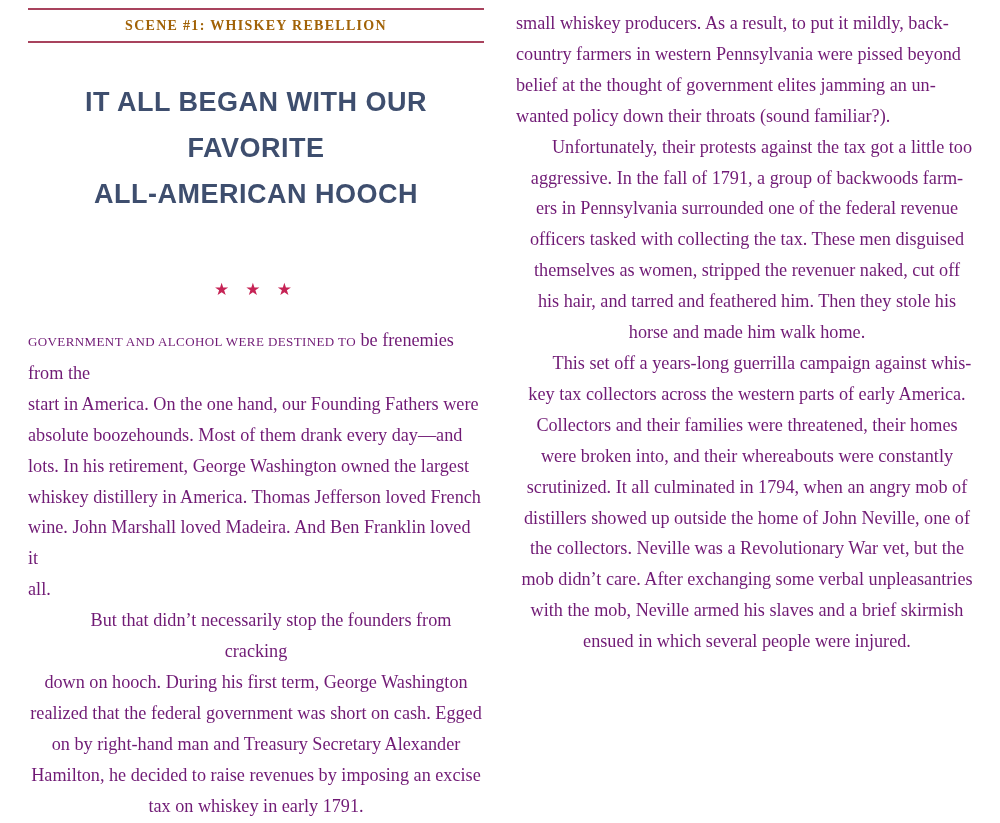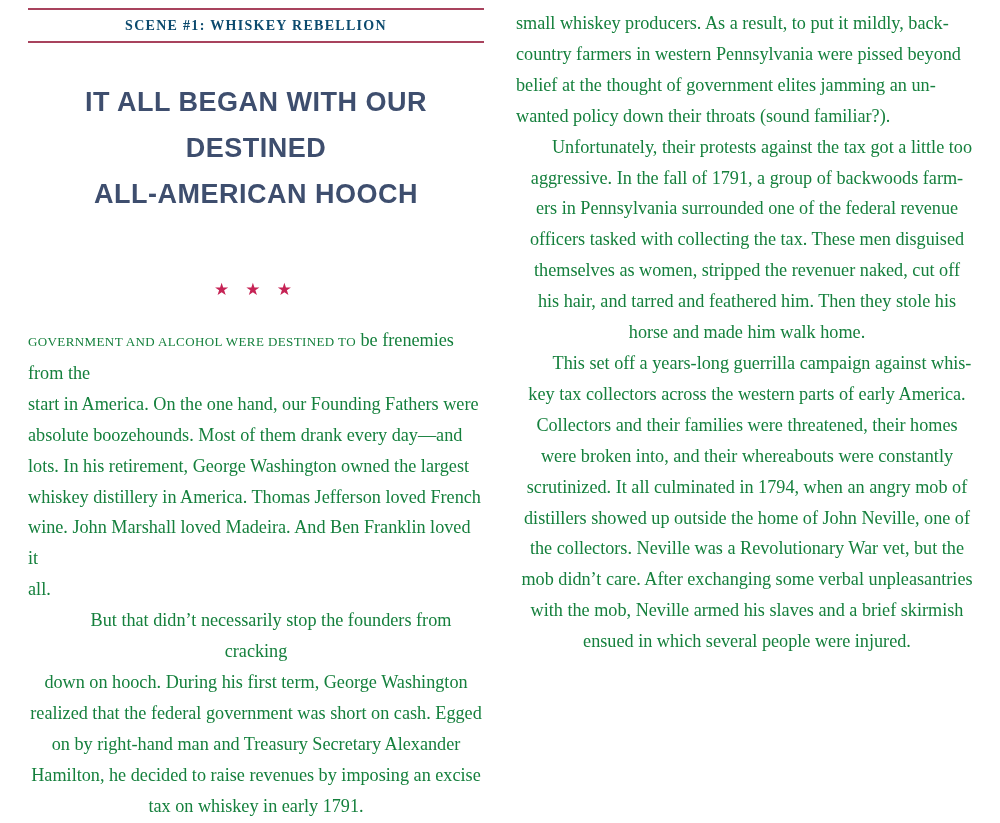--- a/index.html
+++ b/index.html
@@ -25,21 +25,21 @@
   .scene-rule {
     height: 0;
     border-top: 2px solid #a8435d;
   }
   .scene-label {
     padding: 8px 0 7px 0;
     font-family: "Liberation Serif", "DejaVu Serif", serif;
     font-weight: 700;
     font-size: 14px;
     letter-spacing: 1.3px;
-    color: #0c4a6e;
+    color: #a16207;
   }
 
   
   .chapter-title {
     margin-top: 36px;
     text-align: center;
     font-family: "Liberation Sans", "DejaVu Sans", sans-serif;
     font-weight: 700;
     font-size: 27px;
     line-height: 46px;
@@ -55,21 +55,21 @@
     font-size: 17px;
     letter-spacing: 6px;
     color: #c62355;
   }
 
   
   .body-text {
     margin-top: 25px;
     font-size: 18.2px;
     line-height: 30.9px;
-    color: #15803d;
+    color: #701a75;
   }
   .col-right .body-text { margin-top: 0; }
   .para {
     white-space: pre-line;
     text-align: left;
   }
   .para.indent { text-indent: 30px; text-align: center; }
   .lead-in {
     font-size: 13px;
     letter-spacing: 0.4px;
@@ -81,21 +81,21 @@
 <div class="page">
 
   <div class="col col-left">
 
     <div class="scene-header">
       <div class="scene-rule"></div>
       <div class="scene-label">SCENE #1: WHISKEY REBELLION</div>
       <div class="scene-rule"></div>
     </div>
 
-    <h1 class="chapter-title">IT ALL BEGAN WITH OUR DESTINED
+    <h1 class="chapter-title">IT ALL BEGAN WITH OUR FAVORITE
 ALL-AMERICAN HOOCH</h1>
 
     <div class="star-divider">★ ★ ★</div>
 
     <div class="body-text">
       <p class="para"><span class="lead-in">GOVERNMENT AND ALCOHOL WERE DESTINED TO</span><span> be frenemies from the
 start in America. On the one hand, our Founding Fathers were
 absolute boozehounds. Most of them drank every day—and
 lots. In his retirement, George Washington owned the largest
 whiskey distillery in America. Thomas Jefferson loved French

